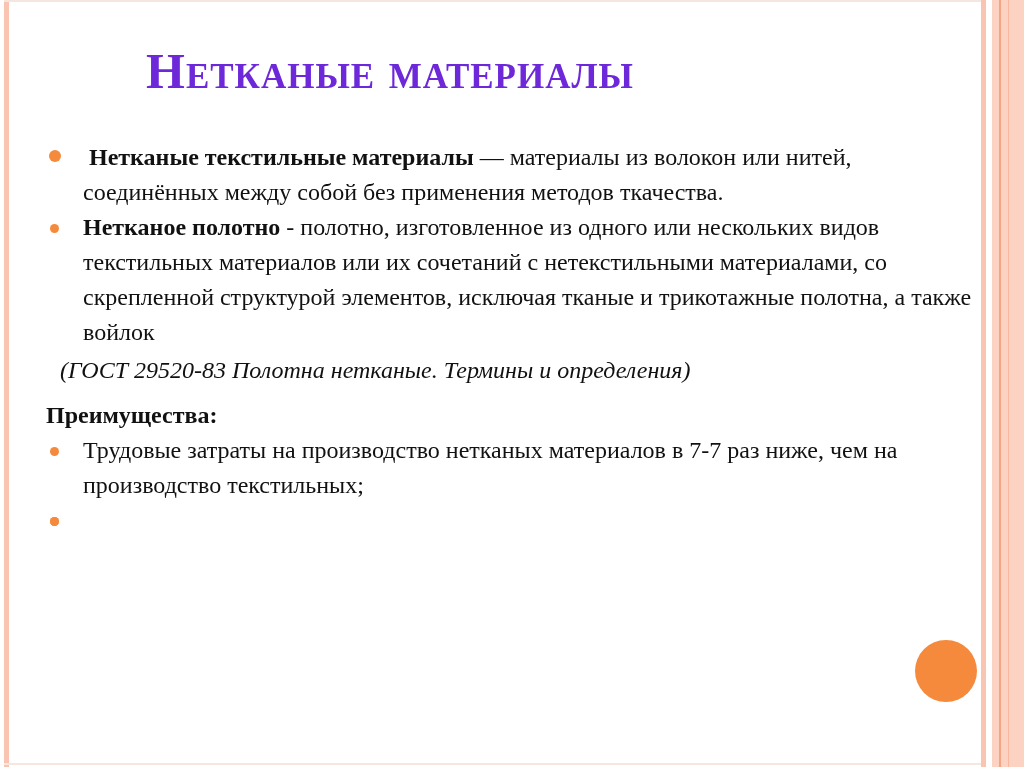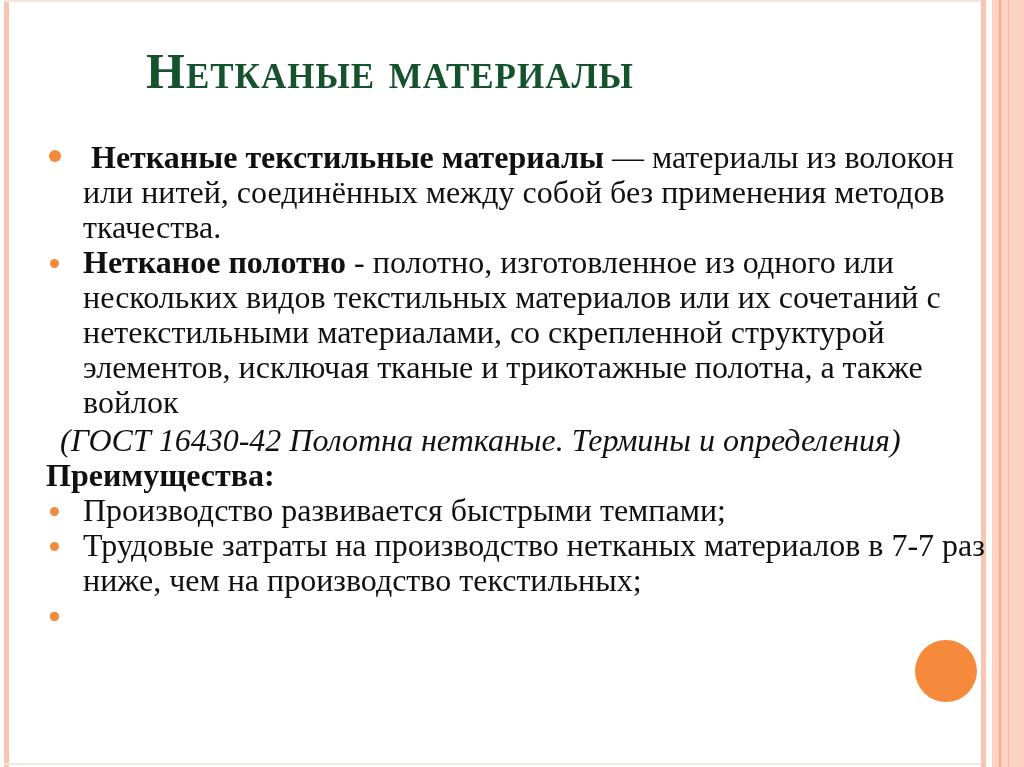--- a/index.html
+++ b/index.html
@@ -5,29 +5,29 @@
   html, body { margin: 0; padding: 0; }
   body { width: 1024px; height: 767px; background: #ffffff; position: relative; overflow: hidden;
          font-family: "Liberation Serif", "DejaVu Serif", serif; color: #111; }
   .frame-left { position: absolute; left: 4px; top: 0; width: 5px; height: 767px; background: #f9c4b0; }
   .frame-top { position: absolute; left: 4px; top: 0; width: 980px; height: 2px; background: #f5e6e0; }
   .frame-bottom { position: absolute; left: 4px; top: 763px; width: 980px; height: 2px; background: #f5e6e0; }
   .stripe-a { position: absolute; left: 981px; top: 0; width: 5px; height: 767px; background: #f9c4b0; }
   .stripe-panel { position: absolute; left: 992px; top: 0; width: 32px; height: 767px; background: #fcd3c2; }
   .stripe-line1 { position: absolute; left: 999px; top: 0; width: 2px; height: 767px; background: #f6a582; }
   .stripe-line2 { position: absolute; left: 1008px; top: 0; width: 1px; height: 767px; background: #f8b89d; }
-  .title { position: absolute; left: 146px; top: 42px; font-size: 50px; font-weight: bold; color: #14532d;
+  .title { position: absolute; left: 146px; top: 42px; font-size: 50px; font-weight: bold; color: #6d28d9;
            letter-spacing: 1px; font-variant: small-caps; font-family: "Liberation Serif", serif; }
-  .content { position: absolute; left: 46px; top: 140px; width: 940px; font-size: 32px; line-height: 35px; }
+  .content { position: absolute; left: 46px; top: 140px; width: 940px; font-size: 24px; line-height: 35px; }
   .item { position: relative; padding-left: 37px; }
   .bullet { position: absolute; left: 4px; top: 14px; width: 9px; height: 9px; border-radius: 50%; background: #f58a3c; }
   .bullet.big { width: 12px; height: 12px; left: 3px; top: 10px; }
   .b { font-weight: bold; }
   .gost { font-style: italic; padding-left: 14px; margin-top: 3px; }
-  .heading { font-weight: bold; margin-top: 0; }
+  .heading { font-weight: bold; margin-top: 10px; }
   .small-gap { margin-top: 0; }
   .orange-dot { position: absolute; left: 915px; top: 640px; width: 62px; height: 62px; border-radius: 50%; background: #f58a3c; }
 </style>
 </head>
 <body>
 
 <div class="frame-left"></div>
 <div class="frame-top"></div>
 <div class="frame-bottom"></div>
 <div class="stripe-a"></div>
@@ -39,26 +39,22 @@
 
 <div class="content">
   <div class="item">
     <span class="bullet big"></span>
     <span>&nbsp;</span><span class="b">Нетканые текстильные материалы</span><span> — материалы из волокон или нитей, соединённых между собой без применения методов ткачества.</span>
   </div>
   <div class="item small-gap">
     <span class="bullet"></span>
     <span class="b">Нетканое полотно</span><span> - полотно, изготовленное из одного или нескольких видов текстильных материалов или их сочетаний с нетекстильными материалами, со скрепленной структурой элементов, исключая тканые и трикотажные полотна, а также войлок</span>
   </div>
-  <div class="gost">(ГОСТ 16430-42 Полотна нетканые. Термины и определения)</div>
+  <div class="gost">(ГОСТ 29520-83 Полотна нетканые. Термины и определения)</div>
   <div class="heading">Преимущества:</div>
-  <div class="item small-gap">
-    <span class="bullet"></span>
-    <span>Производство развивается быстрыми темпами;</span>
-  </div>
   <div class="item small-gap">
     <span class="bullet"></span>
     <span>Трудовые затраты на производство нетканых материалов в 7-7 раз ниже, чем на производство текстильных;</span>
   </div>
   <div class="item small-gap">
     <span class="bullet"></span>
   </div>
   <div class="item small-gap">
     <span class="bullet"></span>
   </div>

